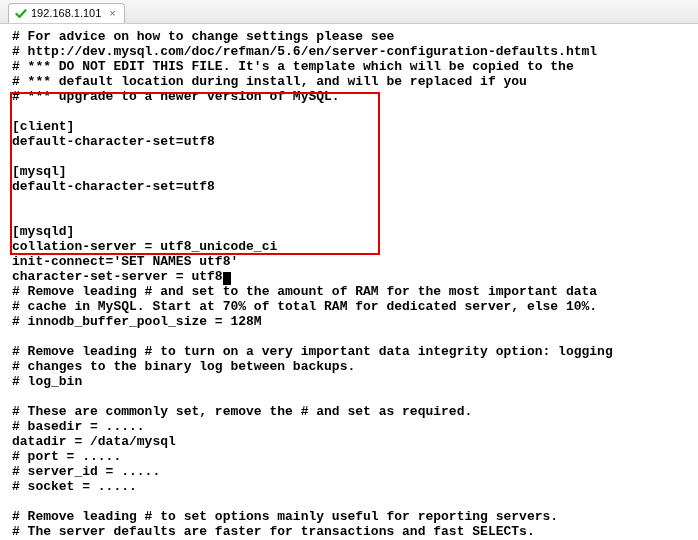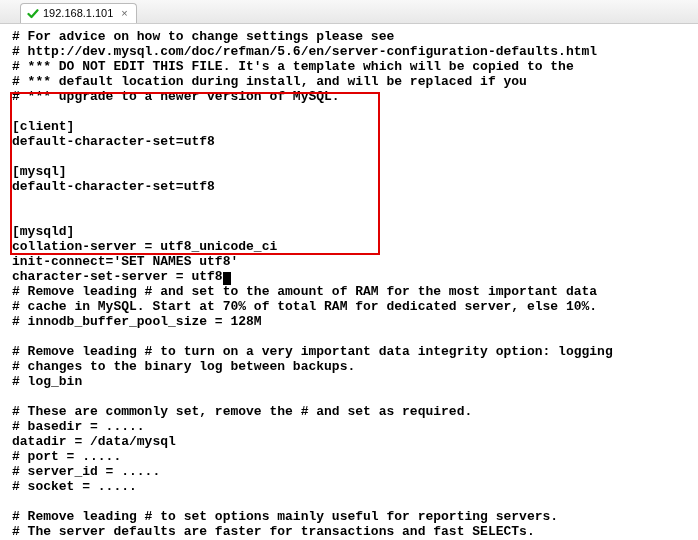--- a/index.html
+++ b/index.html
@@ -11,21 +11,21 @@
       width: 698px;
       height: 540px;
       overflow: hidden;
     }
     .tab-bar {
       height: 24px;
       background: linear-gradient(#f8f8f8, #e8e8e8);
       border-bottom: 1px solid #ccc;
       display: flex;
       align-items: flex-end;
-      padding-left: 20px;
+      padding-left: 8px;
     }
     .tab {
       background: #fff;
       border: 1px solid #bbb;
       border-bottom: none;
       border-radius: 4px 4px 0 0;
       padding: 2px 8px 2px 6px;
       display: flex;
       align-items: center;
       gap: 4px;

